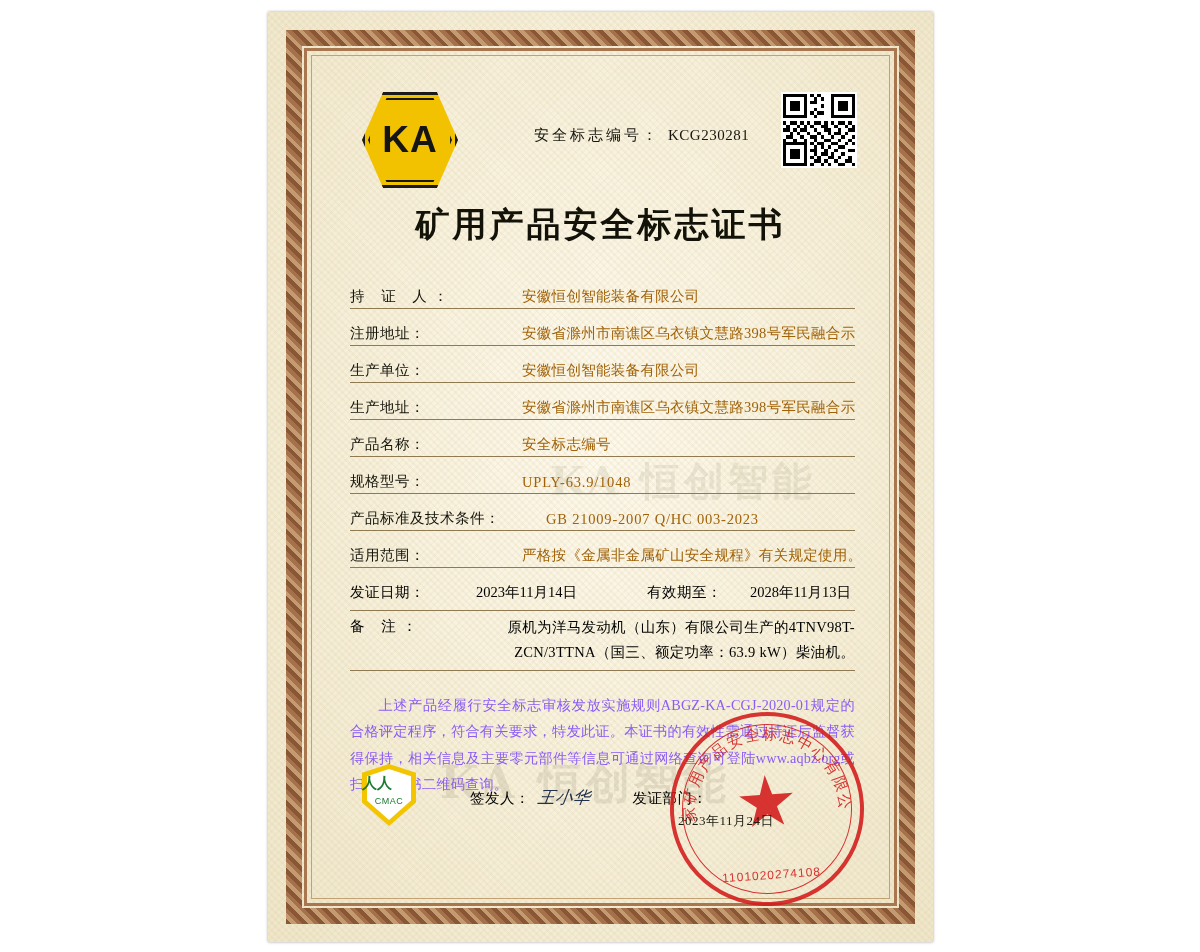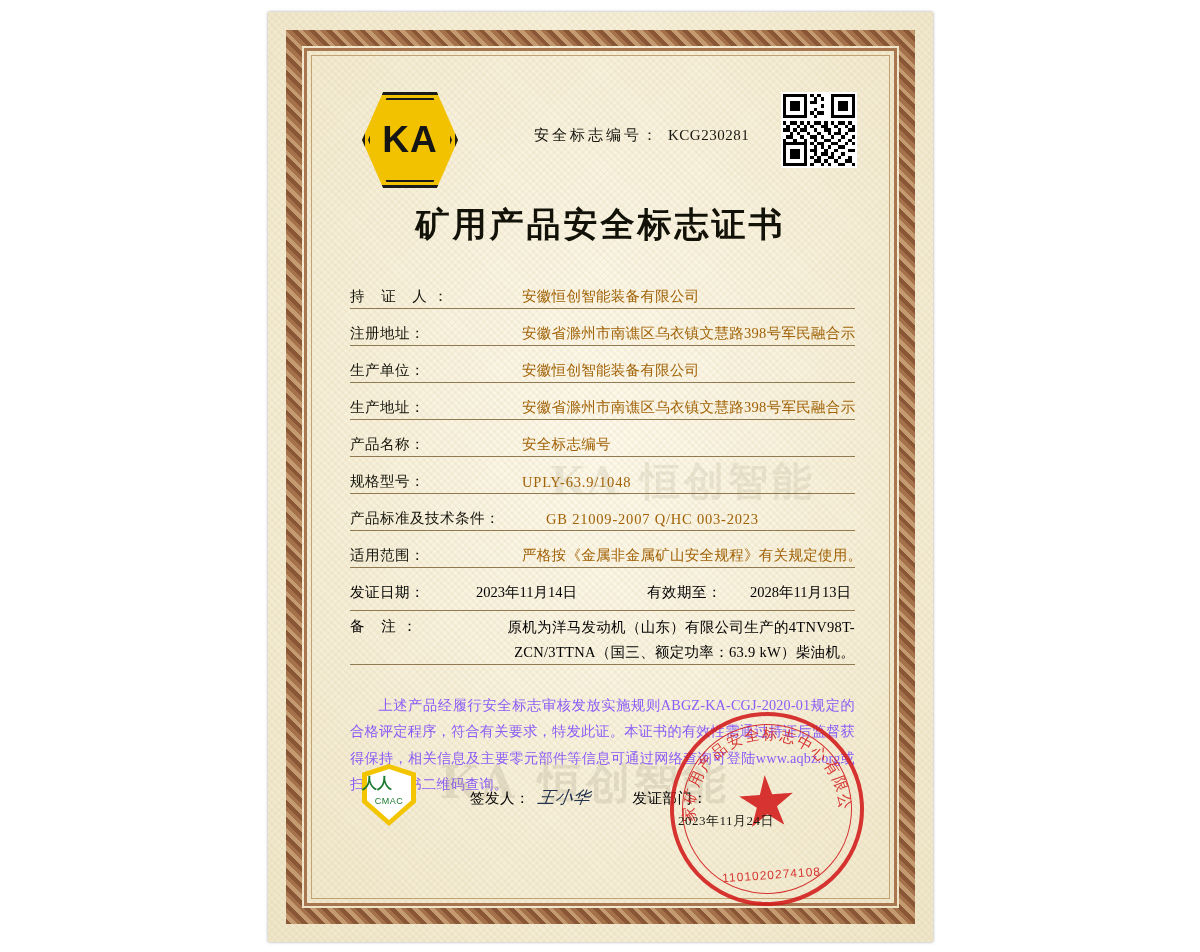--- a/index.html
+++ b/index.html
@@ -229,20 +229,21 @@
     padding-left: 28px;
     white-space: nowrap;
   }
 
   
   #remark {
     display: flex;
     align-items: flex-start;
     margin-top: 4px;
     border-bottom: 1px solid #8f7a52;
+    padding-bottom: 6px;
   }
   #remark .r-label {
     width: 116px;
     flex: 0 0 auto;
     font-size: 14.5px;
     letter-spacing: 6.5px;
     padding-top: 2px;
     white-space: nowrap;
   }
   #remark .r-body {

